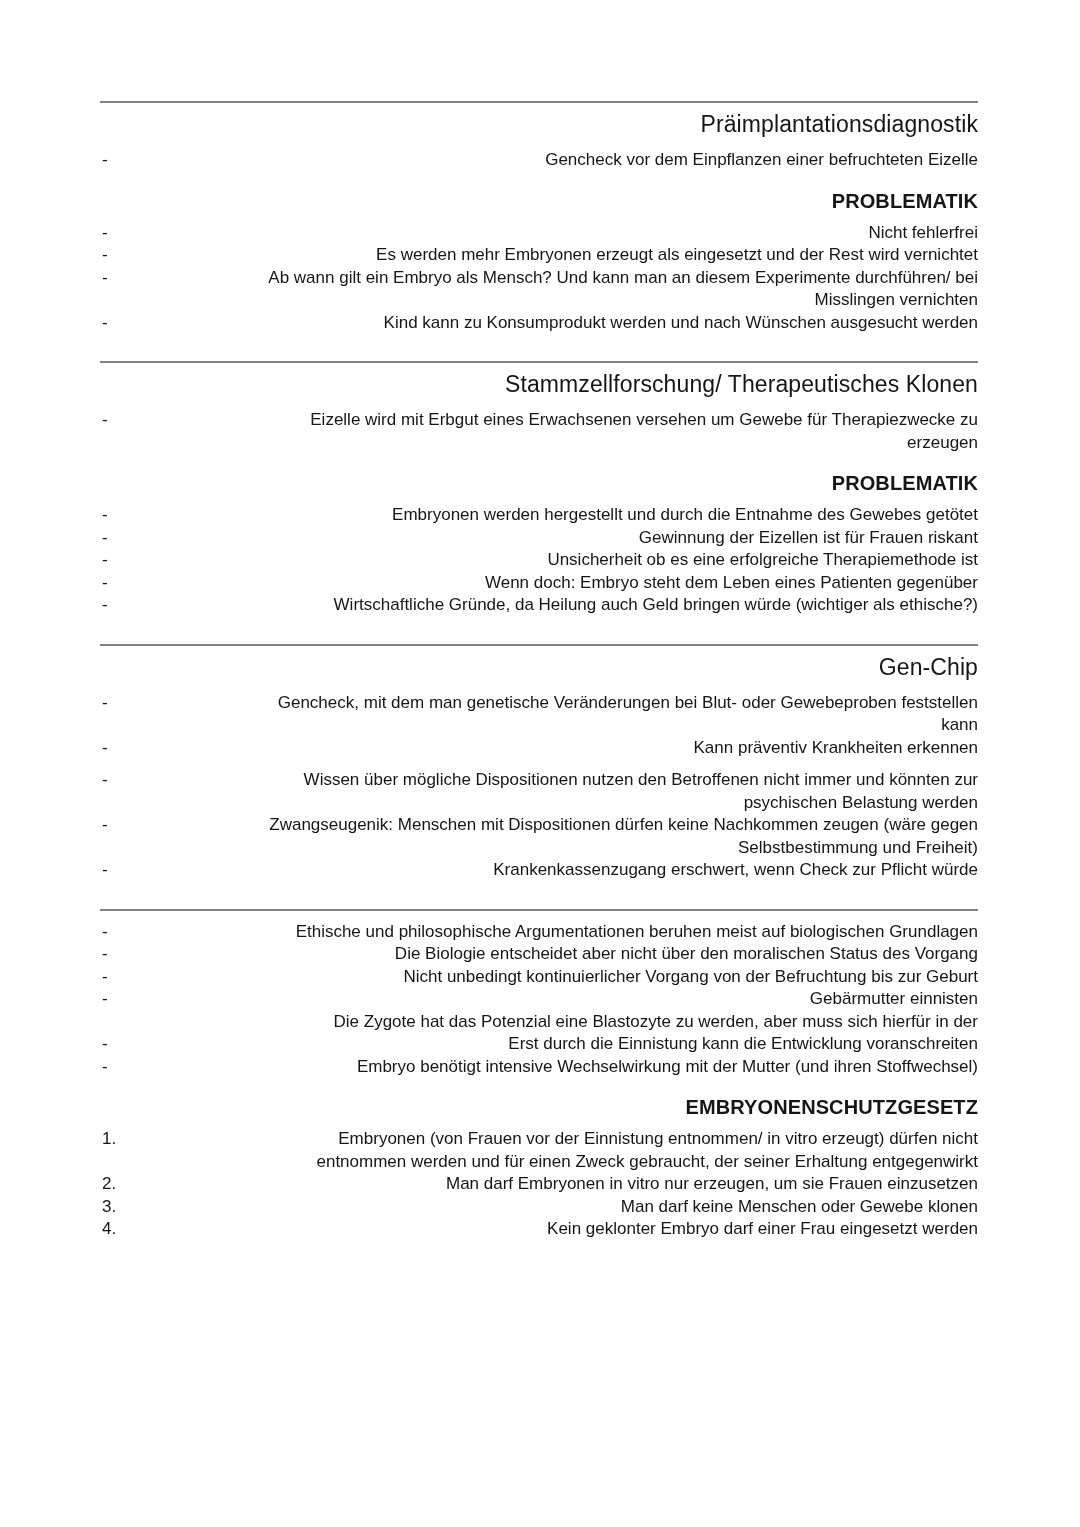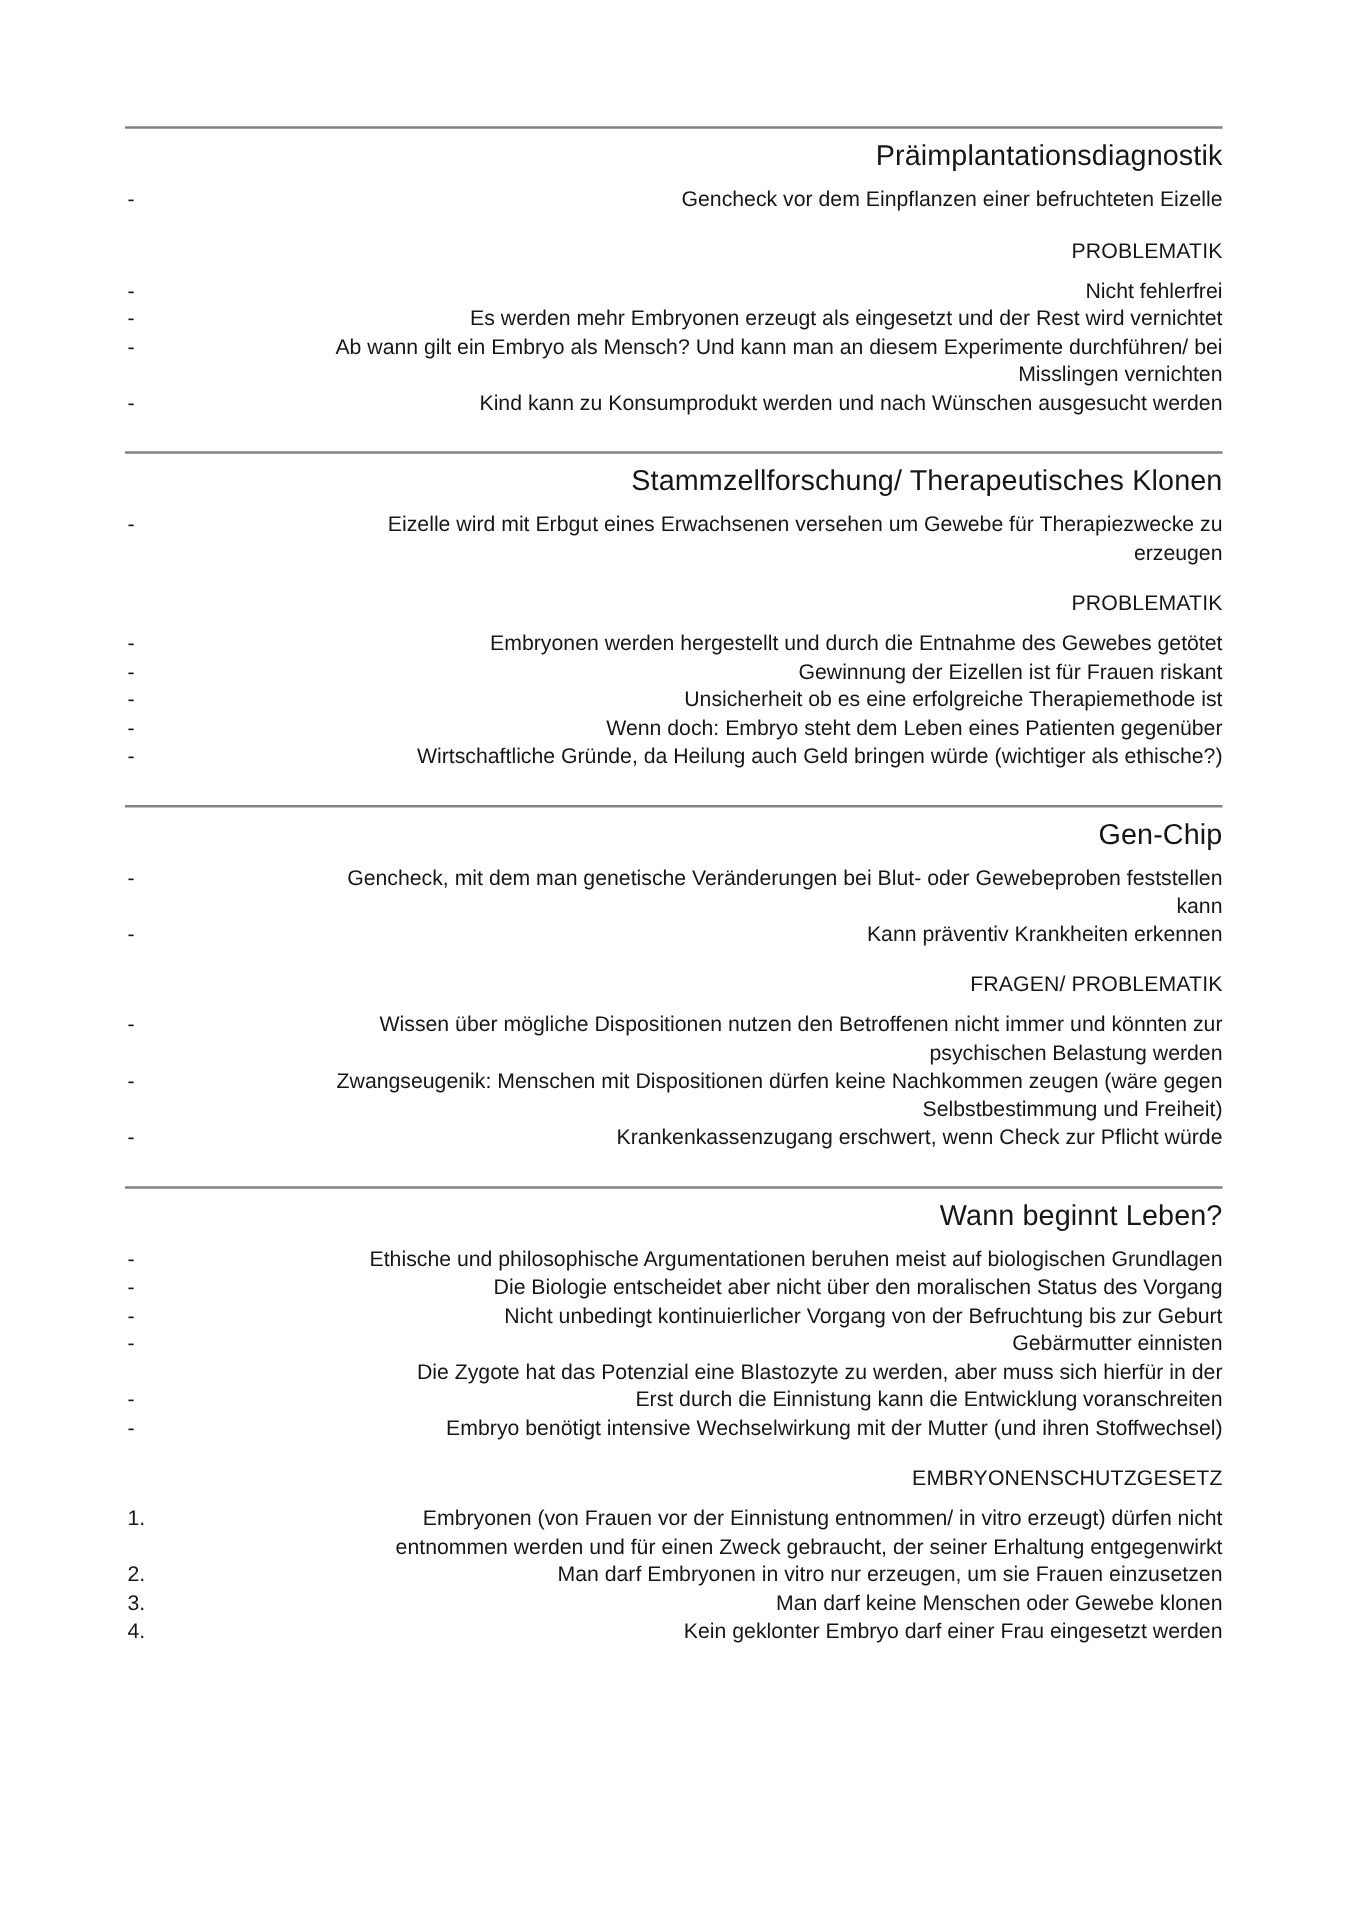--- a/index.html
+++ b/index.html
@@ -18,22 +18,22 @@
   .section { margin: 0 0 27px 0; text-align: right; }
   .rule { height: 0; border-top: 2px solid #828282; }
   .heading {
     margin: 6px 0 0 0;
     font-size: 23px; line-height: 30px;
     font-weight: 400;
     letter-spacing: 0.1px;
   }
   .subheading {
     margin: 18px 0 0 1px;
-    font-size: 17px; line-height: 22px;
-    font-weight: 400;
+    font-size: 20px; line-height: 22px;
+    font-weight: 700;
     letter-spacing: 0.1px;
   }
   .blist {
     list-style: none;
     margin: 10px 0 0 1px;
     padding: 0;
   }
   .bitem {
     position: relative;
     padding-left: 25px;
@@ -144,21 +144,20 @@
             <div class="line"><span class="seg">kann</span></div>
           </div>
         </li>
         <li class="bitem">
           <span class="marker">-</span>
           <div class="lines">
             <div class="line"><span class="seg">Kann präventiv Krankheiten erkennen</span></div>
           </div>
         </li>
       </ul>
-      <h3 class="subheading">FRAGEN/ PROBLEMATIK</h3>
       <ul class="blist">
         <li class="bitem">
           <span class="marker">-</span>
           <div class="lines">
             <div class="line"><span class="seg">Wissen über mögliche Dispositionen nutzen den Betroffenen nicht immer und könnten zur</span></div>
             <div class="line"><span class="seg">psychischen Belastung werden</span></div>
           </div>
         </li>
         <li class="bitem">
           <span class="marker">-</span>
@@ -170,21 +169,20 @@
         <li class="bitem">
           <span class="marker">-</span>
           <div class="lines">
             <div class="line"><span class="seg">Krankenkassenzugang erschwert, wenn Check zur Pflicht würde</span></div>
           </div>
         </li>
       </ul>
     </section>
     <section class="section">
       <div class="rule"></div>
-      <h2 class="heading">Wann beginnt Leben?</h2>
       <ul class="blist">
         <li class="bitem">
           <span class="marker">-</span>
           <div class="lines">
             <div class="line"><span class="seg">Ethische und philosophische Argumentationen beruhen meist auf </span><span class="seg bold">biologischen Grundlagen</span></div>
           </div>
         </li>
         <li class="bitem">
           <span class="marker">-</span>
           <div class="lines">

